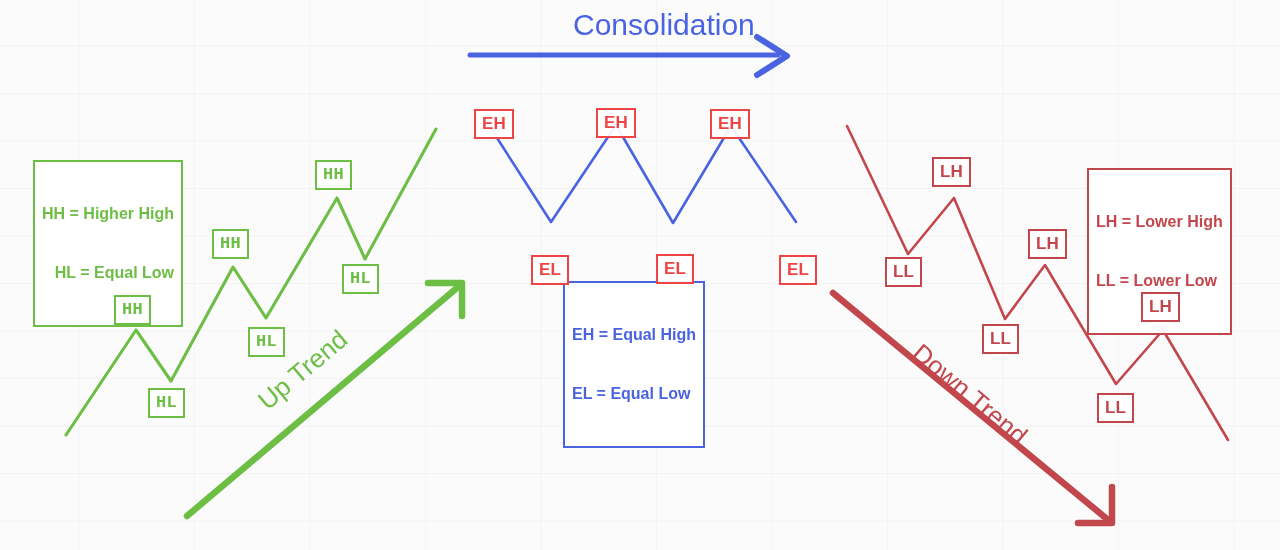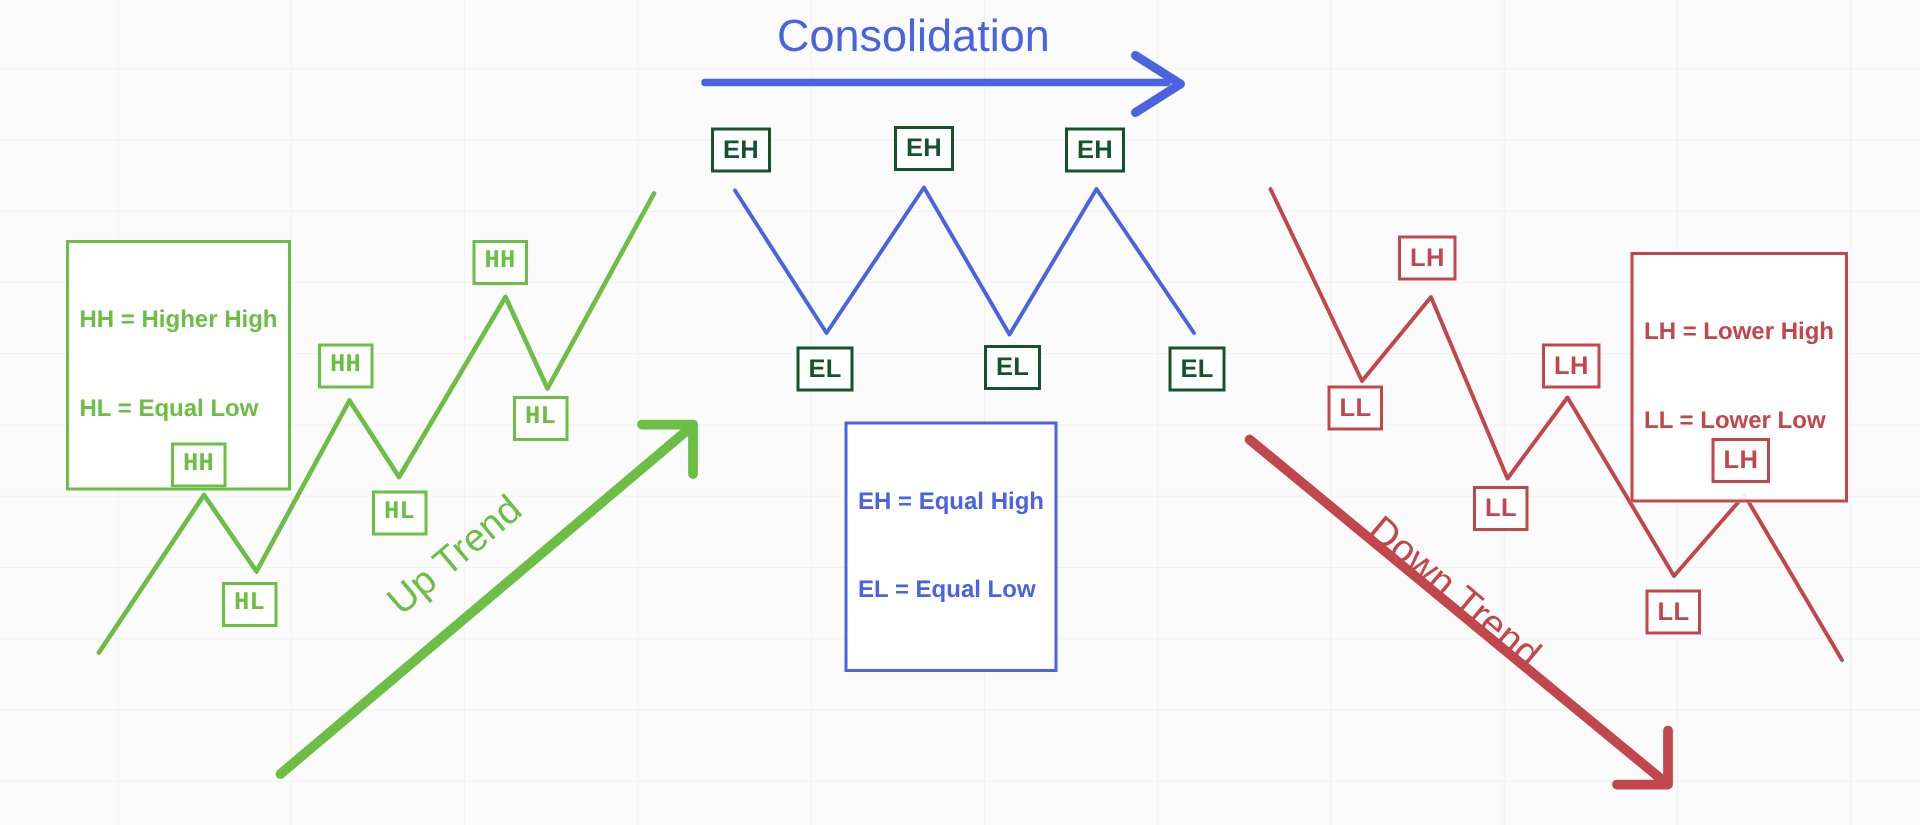--- a/index.html
+++ b/index.html
@@ -34,21 +34,21 @@
     font-weight: 700;
     letter-spacing: 0.2px;
     line-height: 1;
     display: flex;
     align-items: center;
     justify-content: center;
     padding: 4px 6px 5px 6px;
     white-space: nowrap;
   }
   .marker.green { color: #6cbe45; font-family: Liberation Mono, monospace; }
-  .marker.blue  { color: #14532d; }
+  .marker.blue  { color: #ef4444; margin-top: 24px; }
   .marker.red   { color: #c1474d; }
 
   
   .legend {
     position: absolute;
     box-sizing: border-box;
     border: 2px solid currentColor;
     background: rgba(255,255,255,0.92);
     font-size: 16px;
     font-weight: 700;
@@ -64,21 +64,21 @@
   
   .caption {
     position: absolute;
     font-weight: 400;
     white-space: nowrap;
     transform-origin: left center;
   }
   .caption.consolidation {
     color: #4a63e0;
     font-size: 30px;
-    left: 518px;
+    left: 573px;
     top: 8px;
   }
   .caption.uptrend {
     color: #6cbe45;
     font-size: 26px;
     left: 262px;
     top: 389px;
     transform: rotate(-40deg);
   }
   .caption.downtrend {
@@ -127,21 +127,21 @@
       <polyline points="1112,487 1112,523 1078,523" fill="none" stroke="#c1474d" stroke-width="6.5" stroke-linecap="round" stroke-linejoin="round"></polyline>
     </g>
   </svg>
 
   <div id="label-layer">
 
     <div class="caption consolidation">Consolidation</div>
     <div class="caption uptrend">Up Trend</div>
     <div class="caption downtrend">Down Trend</div>
 
-    <div class="legend green" style="left:44px; top:160px;">
+    <div class="legend green" style="left:33px; top:160px;text-align:right;">
       <span class="legend-line">HH = Higher High</span>
       <span class="legend-line">HL = Equal Low</span>
     </div>
 
     <div class="legend red" style="left:1087px; top:168px;">
       <span class="legend-line">LH = Lower High</span>
       <span class="legend-line">LL = Lower Low</span>
     </div>
 
     <div class="legend blue" style="left:563px; top:281px;">

